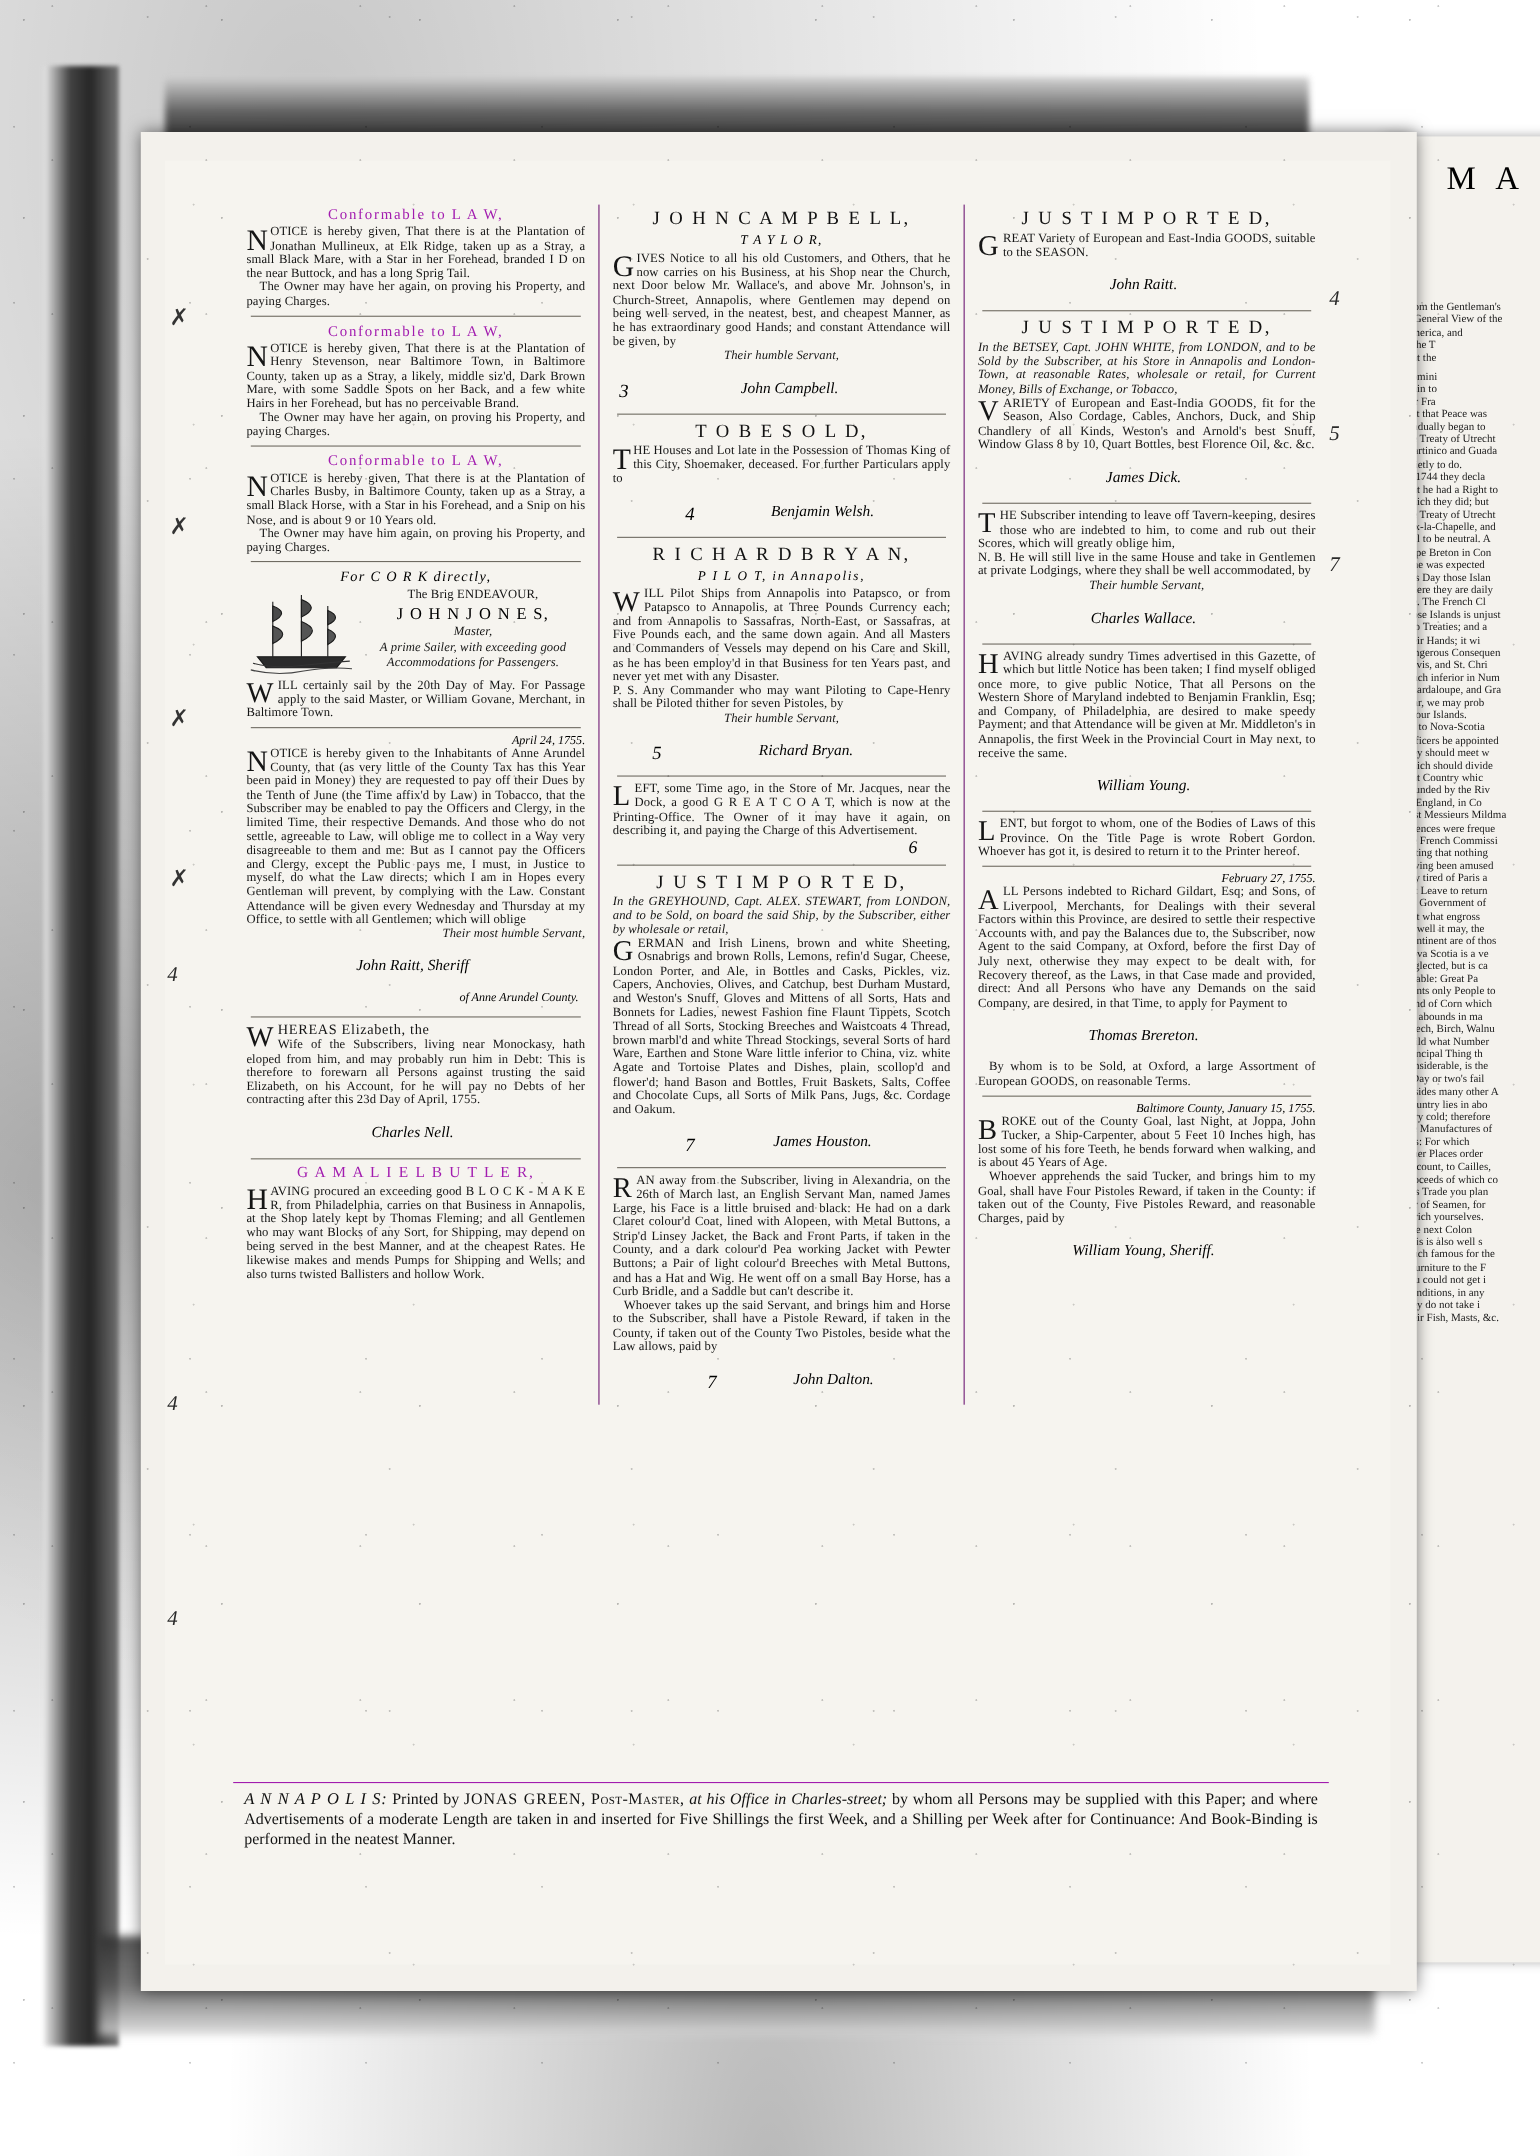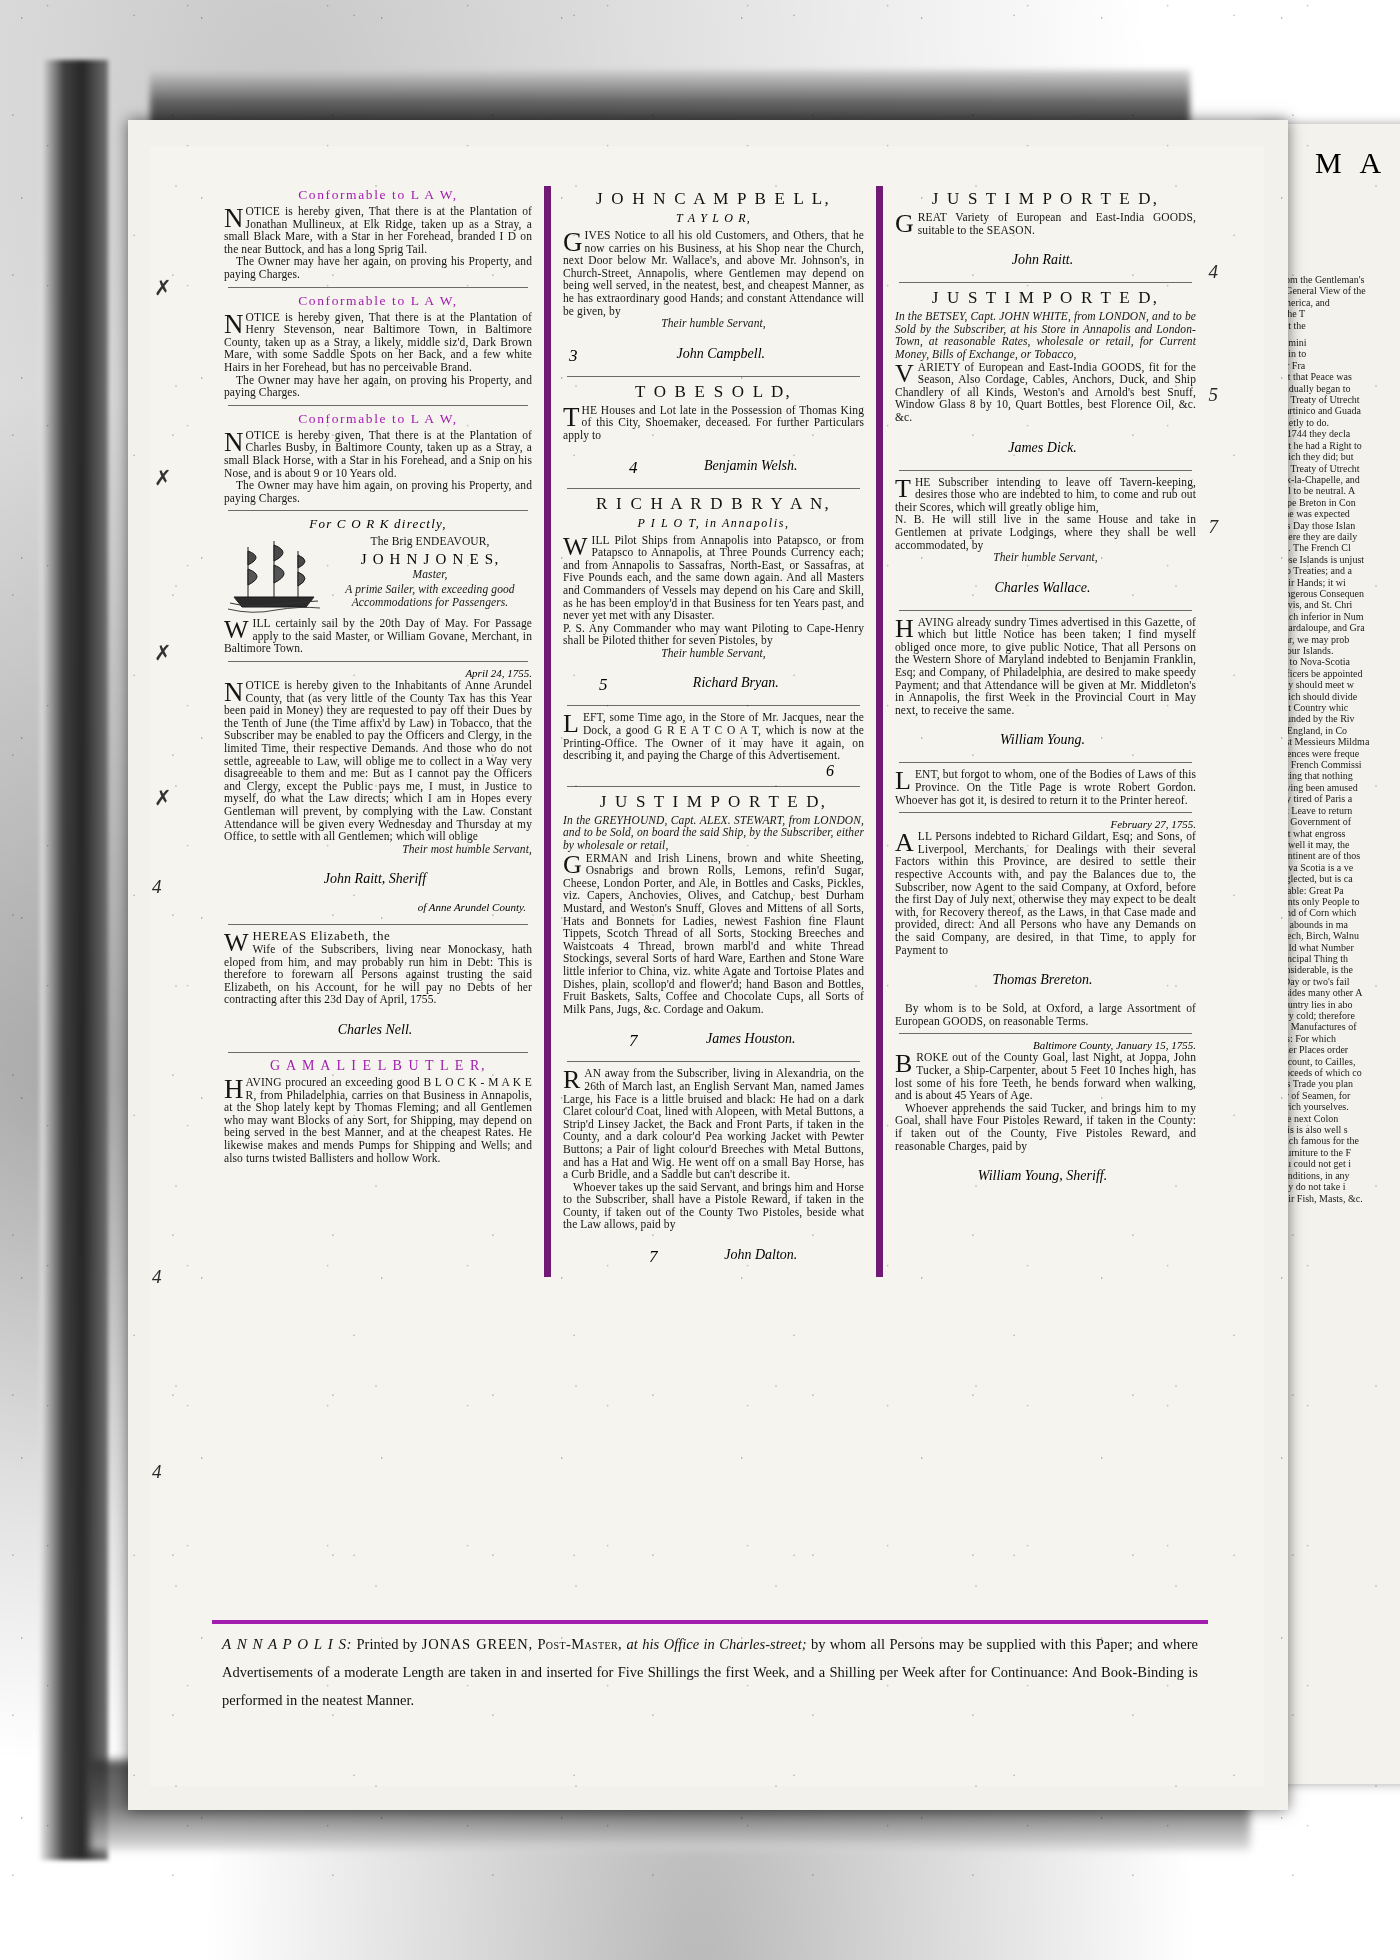--- a/index.html
+++ b/index.html
@@ -94,21 +94,21 @@
     width: 996px;
     display: flex;
     gap: 0;
   }
   .col {
     width: 332px;
     padding: 0 12px;
     box-sizing: border-box;
     position: relative;
   }
-  .col + .col { border-left: 7px solid #701a75; }
+  .col + .col { border-left: 1px solid #701a75; }
 
   
   .t {
     font-family: "Liberation Serif", serif;
     font-size: 11.5px;
     line-height: 12.6px;
     color: #151515;
     text-align: justify;
     margin: 0;
     letter-spacing: .1px;
@@ -209,23 +209,23 @@
   }
 
   
   #imprint {
     position: absolute;
     left: 62px;
     top: 1474px;
     width: 996px;
     padding: 6px 10px 4px 10px;
     box-sizing: border-box;
-    border-top: 4px solid #a21caf;
+    border-top: 1px solid #a21caf;
     font-size: 14.5px;
-    line-height: 28px;
+    line-height: 18px;
     text-align: justify;
     color: #111;
   }
   #imprint .big { font-size: 15px; letter-spacing: .6px; }
   .sc { font-variant: small-caps; letter-spacing: .4px; }
 
   
   .rcol {
     position: absolute;
     left: 14px; top: 44px;

